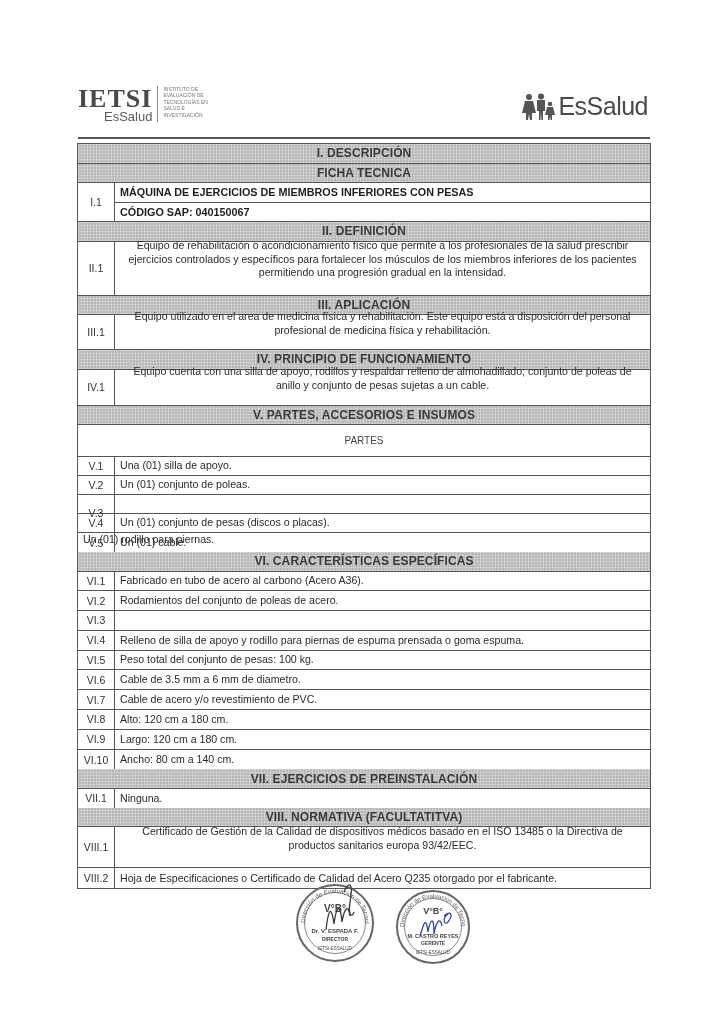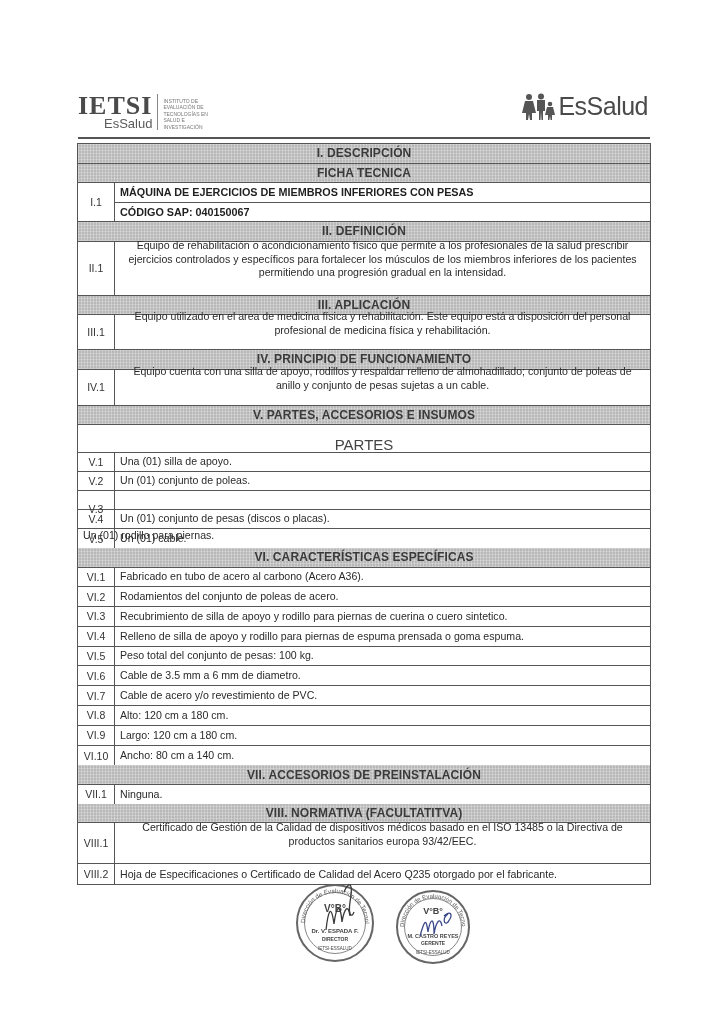--- a/index.html
+++ b/index.html
@@ -4,21 +4,21 @@
   <style>
     html, body { margin: 0; padding: 0; }
     body {
       width: 724px; height: 1024px; background: #ffffff; position: relative; overflow: hidden;
       font-family: "Liberation Sans", sans-serif; color: #1f1f1f;
     }
     .page { position: absolute; left: 0; top: 0; width: 724px; height: 1024px; }
 
     
     .header { position: absolute; left: 78px; top: 86px; width: 572px; height: 46px; }
-    .ietsi-logo { position: absolute; left: 0; top: 0; height: 44px; display: flex; align-items: flex-end; }
+    .ietsi-logo { position: absolute; left: 0; top: 0; height: 44px; display: flex; align-items: flex-start; }
     .ietsi-mark { display: flex; flex-direction: column; align-items: flex-end; line-height: 1; }
     .ietsi-big { font-family: "Liberation Serif", serif; font-weight: bold; font-size: 26px; color: #4a4a4a; letter-spacing: 1px; }
     .ietsi-small { font-size: 13px; color: #5a5a5a; margin-top: -2px; }
     .ietsi-divider { width: 1px; height: 36px; background: #888; margin: 0 5px; }
     .ietsi-desc { font-size: 5px; line-height: 6.4px; color: #777; width: 56px; text-transform: uppercase; }
     .essalud-logo { position: absolute; right: 2px; top: 6px; display: flex; align-items: center; }
     .essalud-icon { width: 36px; height: 28px; }
     .essalud-text { font-size: 25px; color: #4a4a4a; letter-spacing: -0.5px; margin-left: 1px; }
     .header-line { position: absolute; left: 78px; top: 137px; width: 572px; height: 2px; background: #555; }
 
@@ -27,21 +27,21 @@
     .row { display: flex; border-bottom: 1px solid #555; box-sizing: border-box; }
     .row:last-child { border-bottom: none; }
     .hdr {
       justify-content: center; align-items: center; height: 19.5px;
       background-color: #b8b8b8;
       background-image:
         repeating-linear-gradient(90deg, rgba(255,255,255,0.28) 0 1px, transparent 1px 3px),
         repeating-linear-gradient(0deg, rgba(255,255,255,0.22) 0 1px, transparent 1px 3px);
       font-weight: bold; font-size: 12px; color: #3a3a3a; letter-spacing: 0.1px;
     }
-    .sub { justify-content: center; align-items: center; height: 16px; font-size: 15px; color: #444; margin-top: 12px; }
+    .sub { justify-content: center; align-items: center; height: 32px; font-size: 10px; color: #444; }
     .num {
       width: 36px; flex: 0 0 36px; border-right: 1px solid #555; display: flex; align-items: center; justify-content: center;
       font-size: 10.5px; color: #333;
     }
     .txt { flex: 1; padding: 2px 5px; font-size: 10.6px; line-height: 13.5px; color: #2a2a2a; display: flex; flex-direction: column; justify-content: center; }
     .item { min-height: 19px; }
     .multi .txt { padding-top: 3px; padding-bottom: 20px; text-align: center; }
     .inner-row { border-bottom: 1px solid #555; height: 19px; display: flex; align-items: center; padding: 0 5px; font-weight: bold; font-size: 10.8px; }
     .inner-row:last-child { border-bottom: none; }
 
@@ -142,21 +142,20 @@
         <div class="row item" style="height: 19.8px;">
           <div class="num">VI.1</div>
           <div class="txt">Fabricado en tubo de acero al carbono (Acero A36).</div>
         </div>
         <div class="row item" style="height: 19.8px;">
           <div class="num">VI.2</div>
           <div class="txt">Rodamientos del conjunto de poleas de acero.</div>
         </div>
         <div class="row item" style="height: 19.8px;">
           <div class="num">VI.3</div>
-          <div class="txt">Recubrimiento de silla de apoyo y rodillo para piernas de cuerina o cuero sintetico.</div>
         </div>
         <div class="row item" style="height: 19.8px;">
           <div class="num">VI.4</div>
           <div class="txt">Relleno de silla de apoyo y rodillo para piernas de espuma prensada o goma espuma.</div>
         </div>
         <div class="row item" style="height: 19.8px;">
           <div class="num">VI.5</div>
           <div class="txt">Peso total del conjunto de pesas: 100 kg.</div>
         </div>
         <div class="row item" style="height: 19.8px;">
@@ -174,21 +173,21 @@
         <div class="row item" style="height: 19.8px;">
           <div class="num">VI.9</div>
           <div class="txt">Largo: 120 cm a 180 cm.</div>
         </div>
         <div class="row item" style="height: 19.8px;">
           <div class="num">VI.10</div>
           <div class="txt">Ancho: 80 cm a 140 cm.</div>
         </div>
       </div>
 
-    <div class="row hdr">VII. ACCESORIOS DE PREINSTALACIÓN</div>
+    <div class="row hdr">VII. EJERCICIOS DE PREINSTALACIÓN</div>
     <div id="preinstalacion-rows">
         <div class="row item" style="height: 19px;">
           <div class="num">VII.1</div>
           <div class="txt">Ninguna.</div>
         </div>
       </div>
 
     <div class="row hdr">VIII. NORMATIVA (FACULTATITVA)</div>
     <div class="row item multi" style="height:41px;">
       <div class="num">VIII.1</div>

